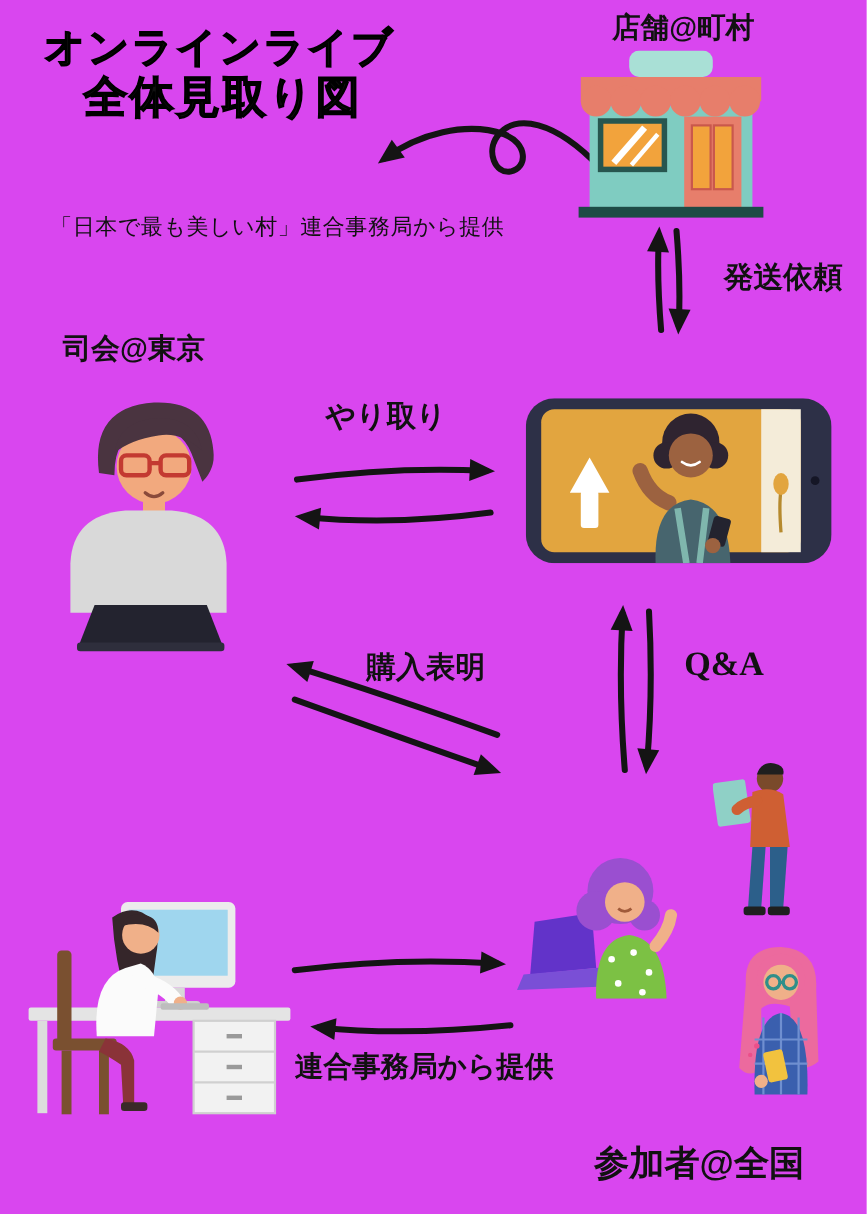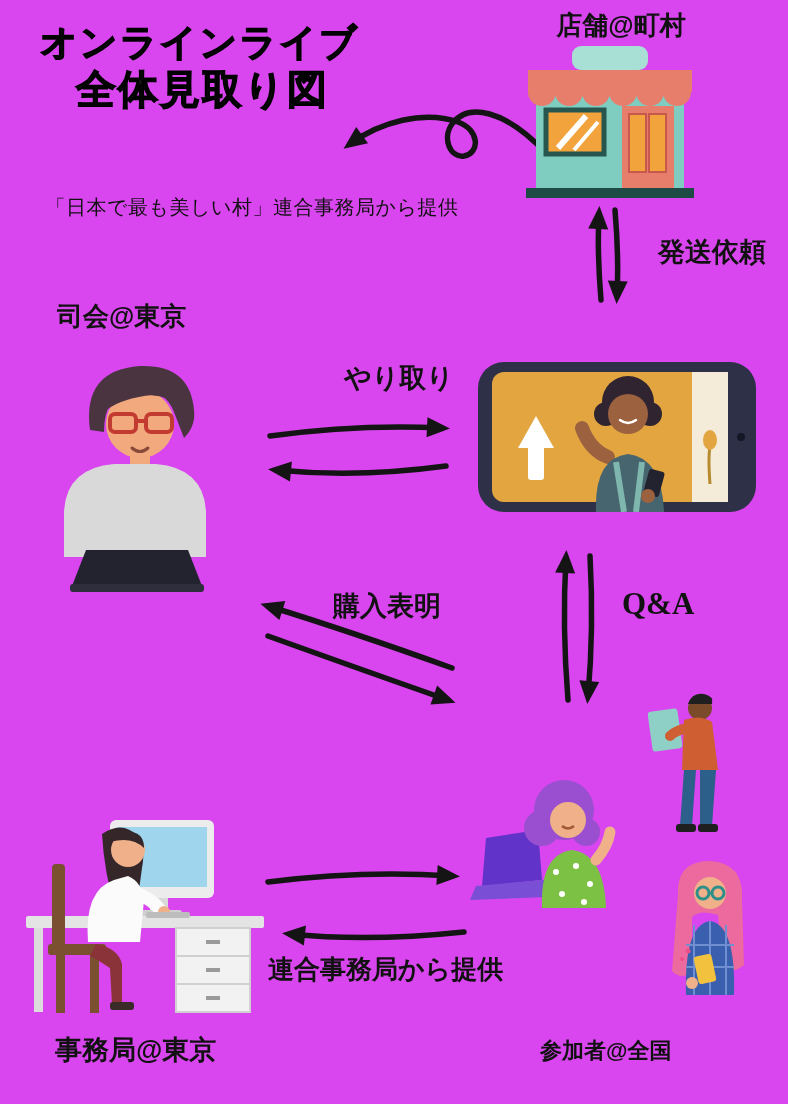--- a/index.html
+++ b/index.html
@@ -51,25 +51,24 @@
     <path class="arrow" d="M464,932 Q368,942 290,934" marker-end="url(#ah)"></path>
   </svg>
 
   <div class="title-box">
     <div class="title-line1">オンラインライブ</div>
     <div class="title-line2">全体見取り図</div>
   </div>
 
   <div class="lbl center-box" style="left:533px;top:8px;width:176px;font-size:26px;">店舗@町村</div>
   <div class="lbl" style="left:57px;top:299px;font-size:26px;">司会@東京</div>
-  <div class="lbl" style="left:55px;top:1032px;font-size:27px;">事務局@東京</div>
-  <div class="lbl" style="left:540px;top:1036px;font-size:22px;">参加者@全国</div>
+  <div class="lbl" style="left:540px;top:1036px;font-size:32px;">参加者@全国</div>
 
   <div class="lbl" style="left:630px;top:234px;font-size:27px;margin-left:28px;">発送依頼</div>
-  <div class="lbl" style="left:296px;top:360px;font-size:27px;margin-left:48px;">やり取り</div>
+  <div class="lbl" style="left:296px;top:360px;font-size:27px;">やり取り</div>
   <div class="lbl" style="left:333px;top:588px;font-size:27px;">購入表明</div>
   <div class="lbl qa" style="left:622px;top:586px;">Q&amp;A</div>
   <div class="lbl" style="left:268px;top:952px;font-size:26px;">連合事務局から提供</div>
 
   <div class="note-box">
     <div>「日本で最も美しい村」連合事務局から提供</div>
   </div>
 
   <svg class="abs" style="left:520px;top:46px;" width="180" height="152" viewBox="0 0 180 152">
     <rect x="52" y="0" width="76" height="24" rx="9" fill="#a9e0d6"></rect>

